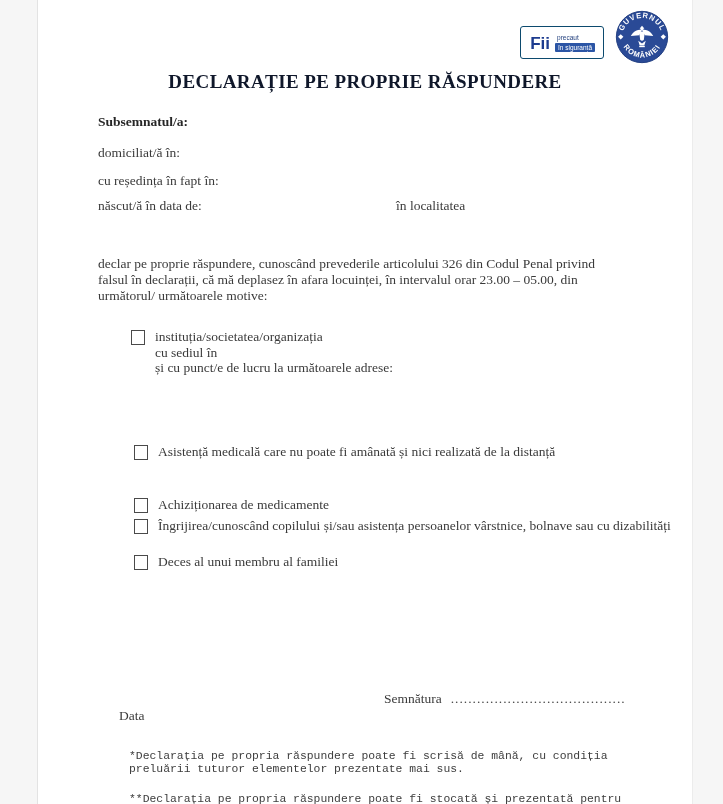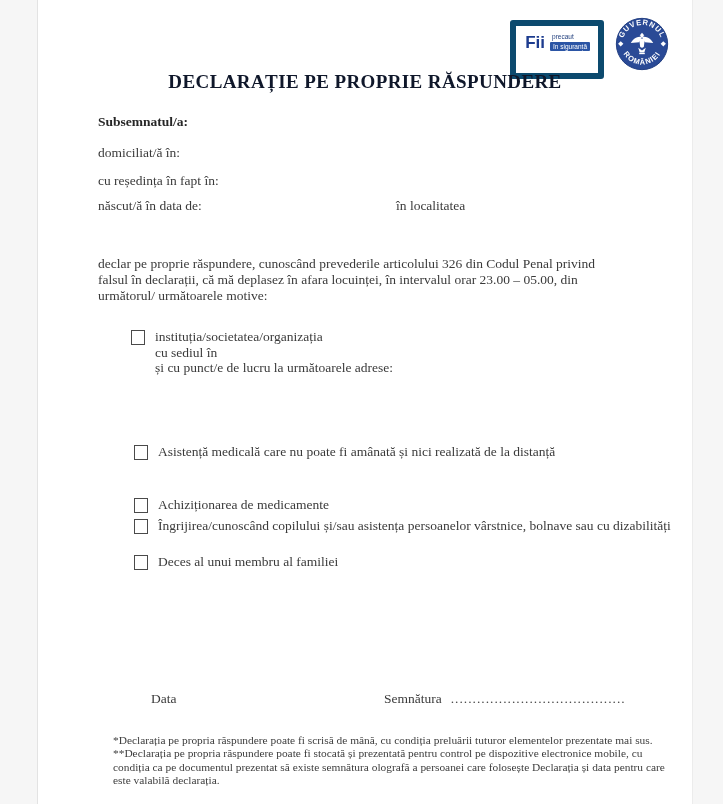--- a/index.html
+++ b/index.html
@@ -15,22 +15,22 @@
     position:absolute;left:37px;top:0;
     width:656px;height:804px;
     background:#ffffff;
     border-left:1px solid #e3e3e3;
     border-right:1px solid #ececec;
     box-sizing:border-box;
   }
   
   .logos{position:absolute;top:9px;right:22px;display:flex;align-items:center;gap:10px;}
   .fii-box{
-    border:6px solid #0c4a6e;border-radius:3px;background:#fff;
-    padding:5px 8px 20px 9px;display:flex;align-items:center;gap:5px;
+    border:1px solid #0c4a6e;border-radius:3px;background:#fff;
+    padding:5px 8px 4px 9px;display:flex;align-items:center;gap:5px;
     height:22px;margin-top:11px;
     font-family:"Liberation Sans","DejaVu Sans",sans-serif;
   }
   .fii-main{color:#1d3c8f;font-weight:bold;font-size:17px;line-height:1;}
   .fii-sub{display:flex;flex-direction:column;gap:1px;}
   .fii-sub .l1{color:#23407e;font-size:6.5px;line-height:1.1;padding-left:2px;}
   .fii-sub .l2{
     color:#ffffff;background:#2b55a5;font-size:6.5px;line-height:1.1;
     padding:1px 3px;border-radius:1px;white-space:nowrap;
   }
@@ -62,29 +62,29 @@
   }
   .reason-lines{line-height:15.5px;}
   .r1{left:93px;top:329px;}
   .r2{left:96px;top:444px;}
   .r3{left:96px;top:481px;margin-top:16px;}
   .r4{left:96px;top:518px;}
   .r5{left:96px;top:554px;}
   .reason .single{line-height:16px;}
   
   .sig-row{position:absolute;top:691px;left:0;width:100%;font-size:13.5px;}
-  .data-label{position:absolute;left:81px;top:0;margin-left:32px;}
+  .data-label{position:absolute;left:81px;top:17px;}
   .semnatura{position:absolute;left:346px;top:0;white-space:nowrap;}
   .dots{margin-left:9px;letter-spacing:1px;color:#4a4a4a;}
   
   .footnotes{
     position:absolute;left:75px;top:734px;width:558px;
     font-size:11.4px;line-height:13.4px;color:#3d3d3d;
   }
-  .footnotes p{margin:0;}
+  .footnotes p{margin:16px;font-family:Liberation Mono, monospace;}
 </style>
 </head>
 <body>
 
 <div class="page">
 
   <div class="logos">
     <div class="fii-box">
       <span class="fii-main">Fii</span>
       <span class="fii-sub">

